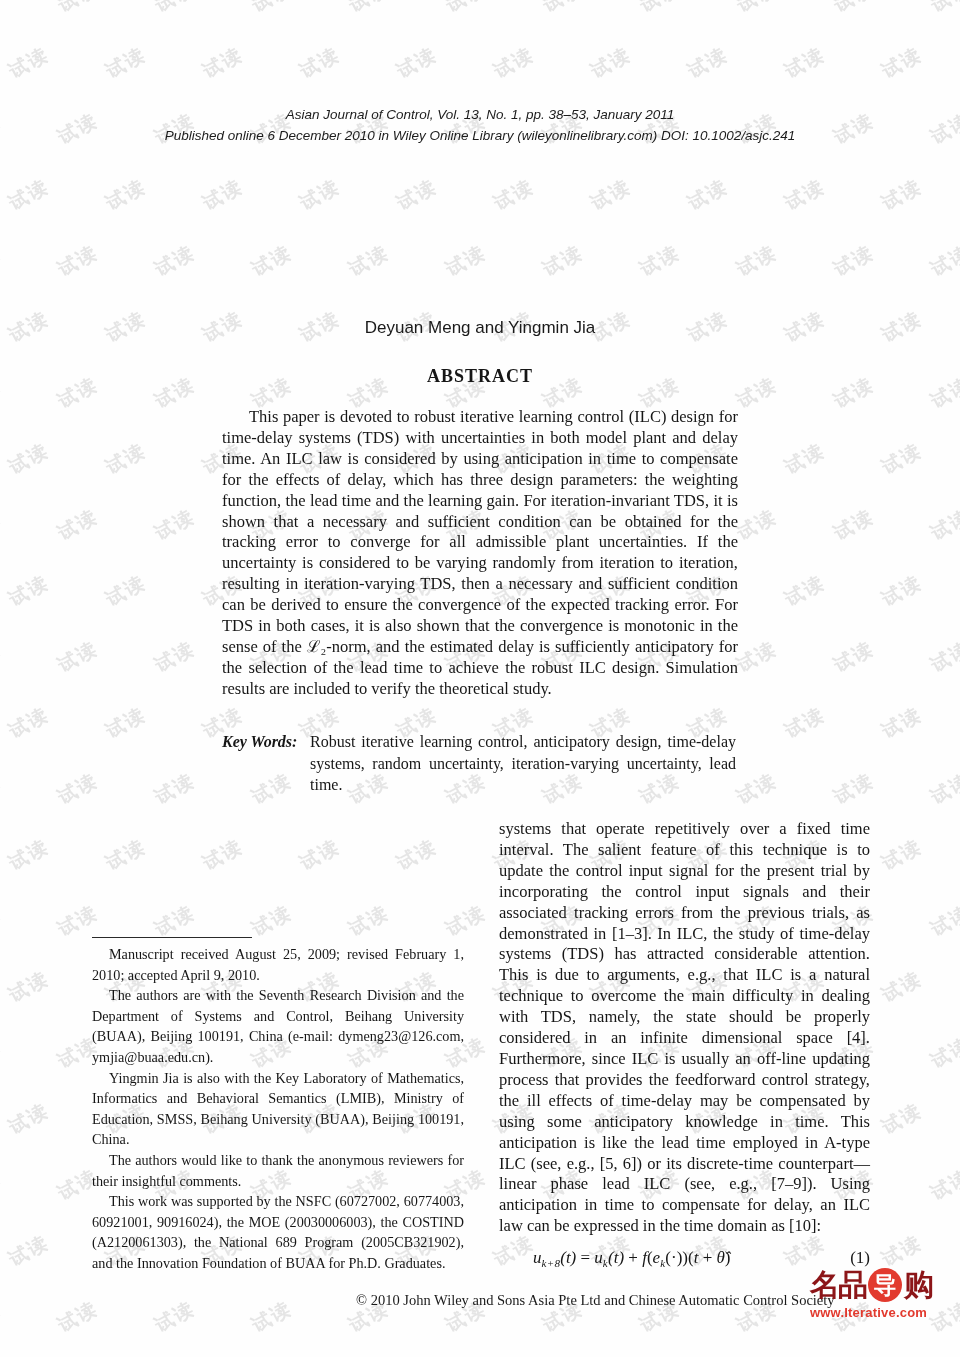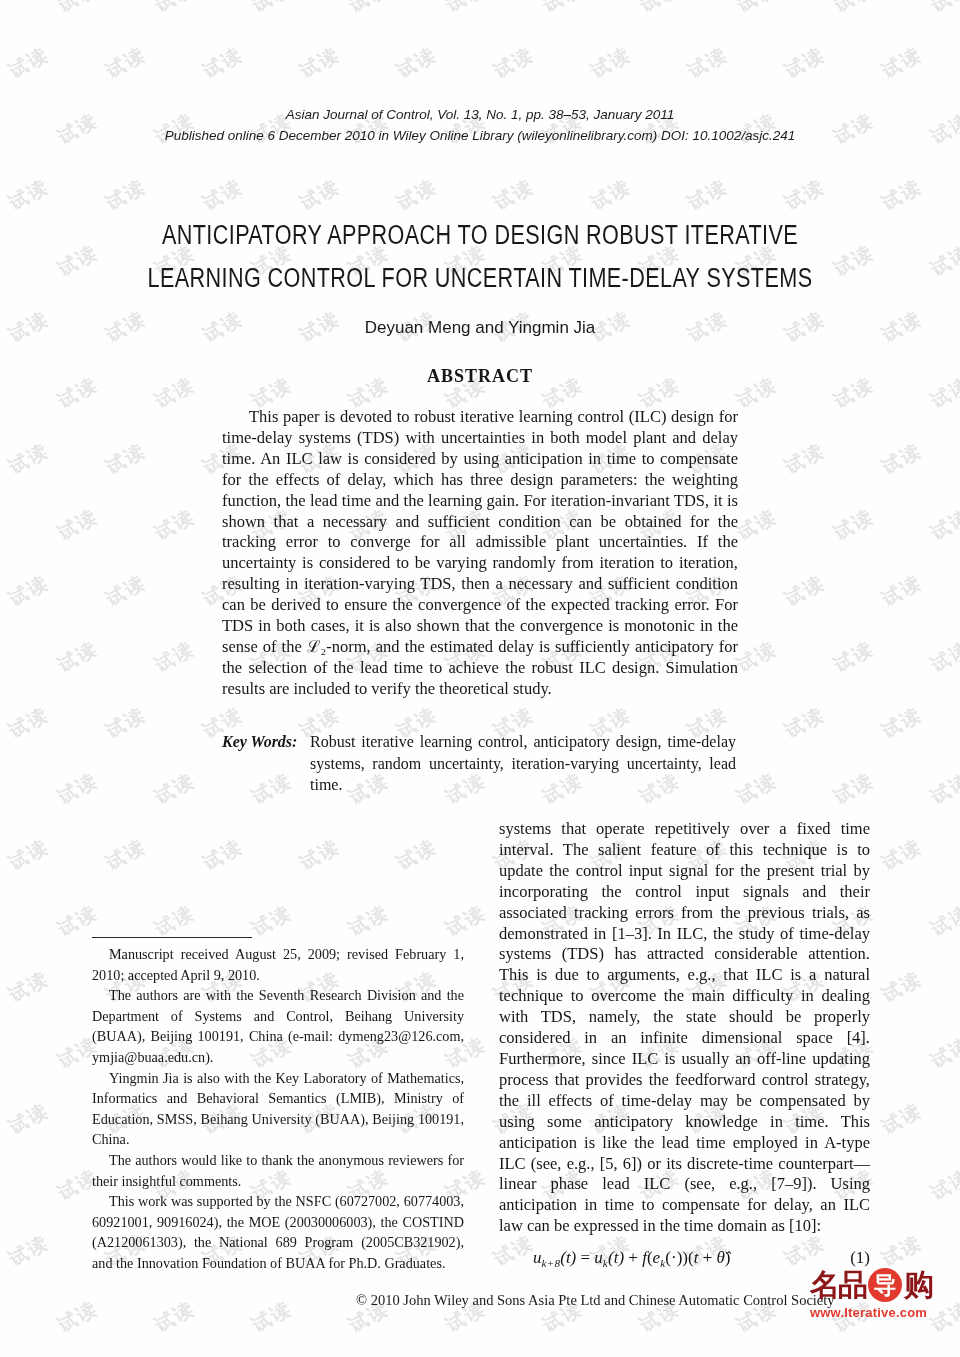--- a/index.html
+++ b/index.html
@@ -292,24 +292,20 @@
       <span style="left: 736px; top: 1304px; color: rgb(229, 229, 229);">试读</span>
       <span style="left: 833px; top: 1304px; color: rgb(229, 229, 229);">试读</span>
       <span style="left: 930px; top: 1304px; color: rgb(229, 229, 229);">试读</span>
     </div>
 
   <div class="layer jheader">
     <div>Asian Journal of Control, Vol. 13, No. 1, pp. 38–53, January 2011</div>
     <div>Published online 6 December 2010 in Wiley Online Library (wileyonlinelibrary.com) DOI: 10.1002/asjc.241</div>
   </div>
 
-  <div class="layer title">
-    <span class="title-line">ANTICIPATORY APPROACH TO DESIGN ROBUST ITERATIVE</span>
-    <span class="title-line">LEARNING CONTROL FOR UNCERTAIN TIME-DELAY SYSTEMS</span>
-  </div>
 
   <div class="layer abs-head">ABSTRACT</div>
 
   <div class="layer authors">Deyuan Meng and Yingmin Jia</div>
 
   <div class="layer abs-body">This paper is devoted to robust iterative learning control (ILC) design for time-delay systems (TDS) with uncertainties in both model plant and delay time. An ILC law is considered by using anticipation in time to compensate for the effects of delay, which has three design parameters: the weighting function, the lead time and the learning gain. For iteration-invariant TDS, it is shown that a necessary and sufficient condition can be obtained for the tracking error to converge for all admissible plant uncertainties. If the uncertainty is considered to be varying randomly from iteration to iteration, resulting in iteration-varying TDS, then a necessary and sufficient condition can be derived to ensure the convergence of the expected tracking error. For TDS in both cases, it is also shown that the convergence is monotonic in the sense of the ℒ₂-norm, and the estimated delay is sufficiently anticipatory for the selection of the lead time to achieve the robust ILC design. Simulation results are included to verify the theoretical study.</div>
 
   <div class="layer keywords">
     <span class="kw-label">Key Words:</span>
     <span class="kw-text">Robust iterative learning control, anticipatory design, time-delay systems, random uncertainty, iteration-varying uncertainty, lead time.</span>

